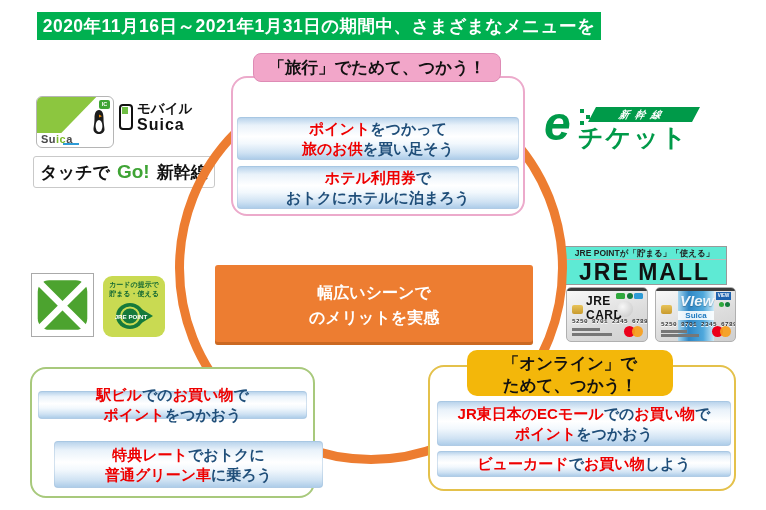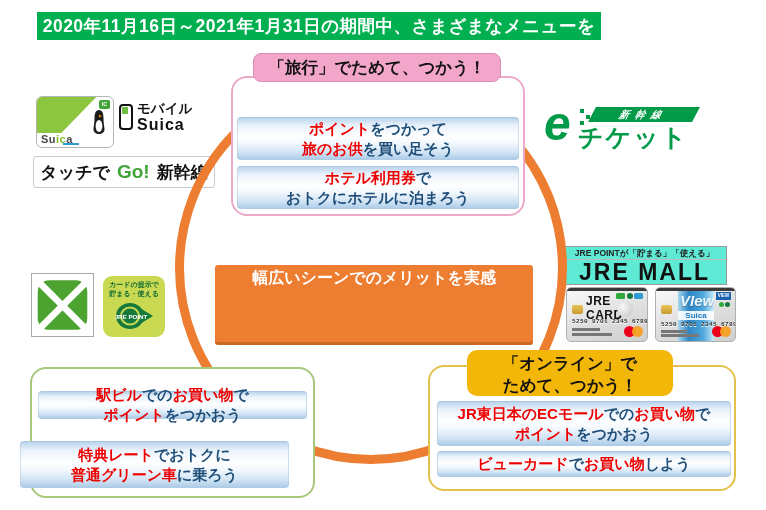--- a/index.html
+++ b/index.html
@@ -8,21 +8,21 @@
   .abs{position:absolute;}
   
   .banner{left:37px;top:12px;width:564px;height:28px;background:#00B050;color:#fff;
           font-size:17.5px;font-weight:bold;text-align:center;line-height:28px;letter-spacing:.5px;}
   
   .ring{left:175px;top:72px;width:392px;height:392px;box-sizing:border-box;
         border:9px solid #ED7D31;border-radius:50%;z-index:1;}
   
   .center-box{left:215px;top:265px;width:318px;height:80px;background:#ED7D31;border-radius:3px;
               box-shadow:inset 0 -3px 0 rgba(140,70,10,.35);z-index:3;color:#fff;font-weight:bold;
-              font-size:16px;line-height:25px;text-align:center;display:flex;justify-content:center;}
+              font-size:16px;line-height:25px;text-align:center;display:flex;flex-direction:column;justify-content:center;}
   
   .sect{background:#fff;border-radius:16px;z-index:2;box-sizing:border-box;}
   .sect.travel{left:231px;top:76px;width:294px;height:140px;border:2px solid #ECAACB;}
   .sect.daily{left:30px;top:367px;width:285px;height:131px;border:2px solid #A8C97C;}
   .sect.online{left:428px;top:365px;width:308px;height:126px;border:2px solid #E4C14B;}
   
   .pill{z-index:4;border-radius:8px;font-weight:bold;color:#111;text-align:center;box-sizing:border-box;}
   .pill.travel{left:253px;top:53px;width:248px;height:29px;background:#F2A6C9;border:1px solid #DE8BB5;
                font-size:16.5px;line-height:27px;}
   .pill.daily{left:55px;top:351px;width:252px;height:36px;background:#79B24C;border:1px solid #629636;
@@ -33,21 +33,21 @@
   .bar{z-index:3;border-radius:4px;box-sizing:border-box;border:1px solid rgba(160,190,220,.45);
        background:linear-gradient(180deg,#BAD4EC 0%,#E9F2FA 18%,#FFFFFF 45%,#F2F8FD 62%,#CFE2F3 85%,#AECDE9 100%);
        display:flex;flex-direction:column;justify-content:center;text-align:center;
        font-weight:bold;font-size:15px;color:#1F4E79;}
   .bar .ln{line-height:20px;white-space:nowrap;}
   .r{color:#EE0000;}
   #t-bar1{left:237px;top:87px;width:282px;height:23px;}
   #t-bar2{left:237px;top:117px;width:282px;height:43px;}
   #t-bar3{left:237px;top:166px;width:282px;height:43px;}
   #d-bar1{left:38px;top:391px;width:269px;height:28px;}
-  #d-bar2{left:20px;top:441px;width:269px;height:47px;}
+  #d-bar2{left:54px;top:441px;width:269px;height:47px;}
   #o-bar1{left:437px;top:401px;width:294px;height:45px;}
   #o-bar2{left:437px;top:451px;width:294px;height:26px;}
   
   .suica-card{left:36px;top:96px;width:76px;height:50px;background:#fff;border:1px solid #b5b5b5;border-radius:6px;overflow:hidden;}
   .suica-green{position:absolute;left:0;top:0;width:100%;height:72%;background:#8CC63F;
                clip-path:polygon(0 0,78% 0,32% 100%,0 100%);}
   .suica-word{position:absolute;left:4px;bottom:2px;font-size:11px;font-weight:bold;color:#4a4a4a;letter-spacing:.5px;}
   .suica-word .ic{color:#7AB929;}
   .suica-ca-bar{position:absolute;left:26px;bottom:2px;width:16px;height:2px;background:#2E9BD6;}
   .ic-mark{position:absolute;right:3px;top:3px;width:11px;height:9px;background:#3FA435;border-radius:2px;

